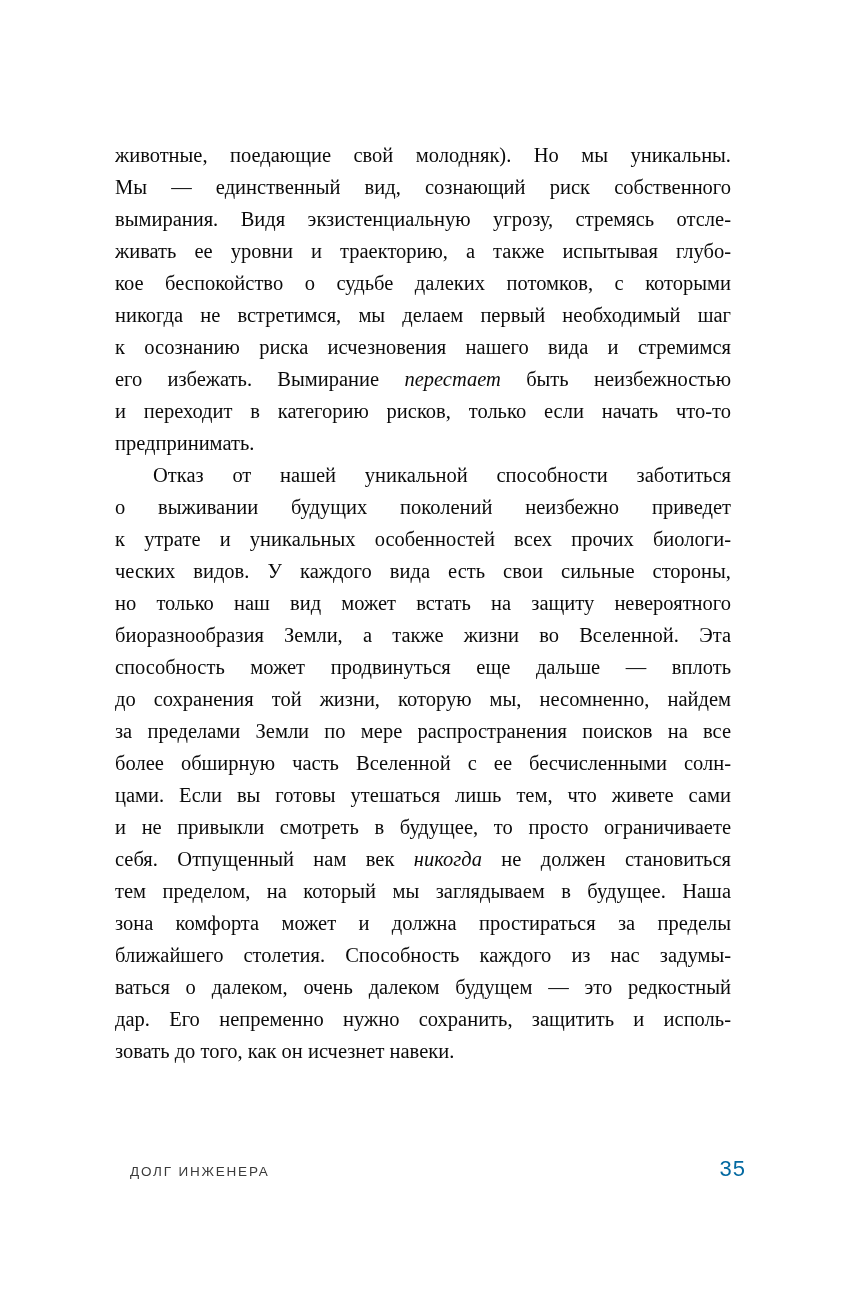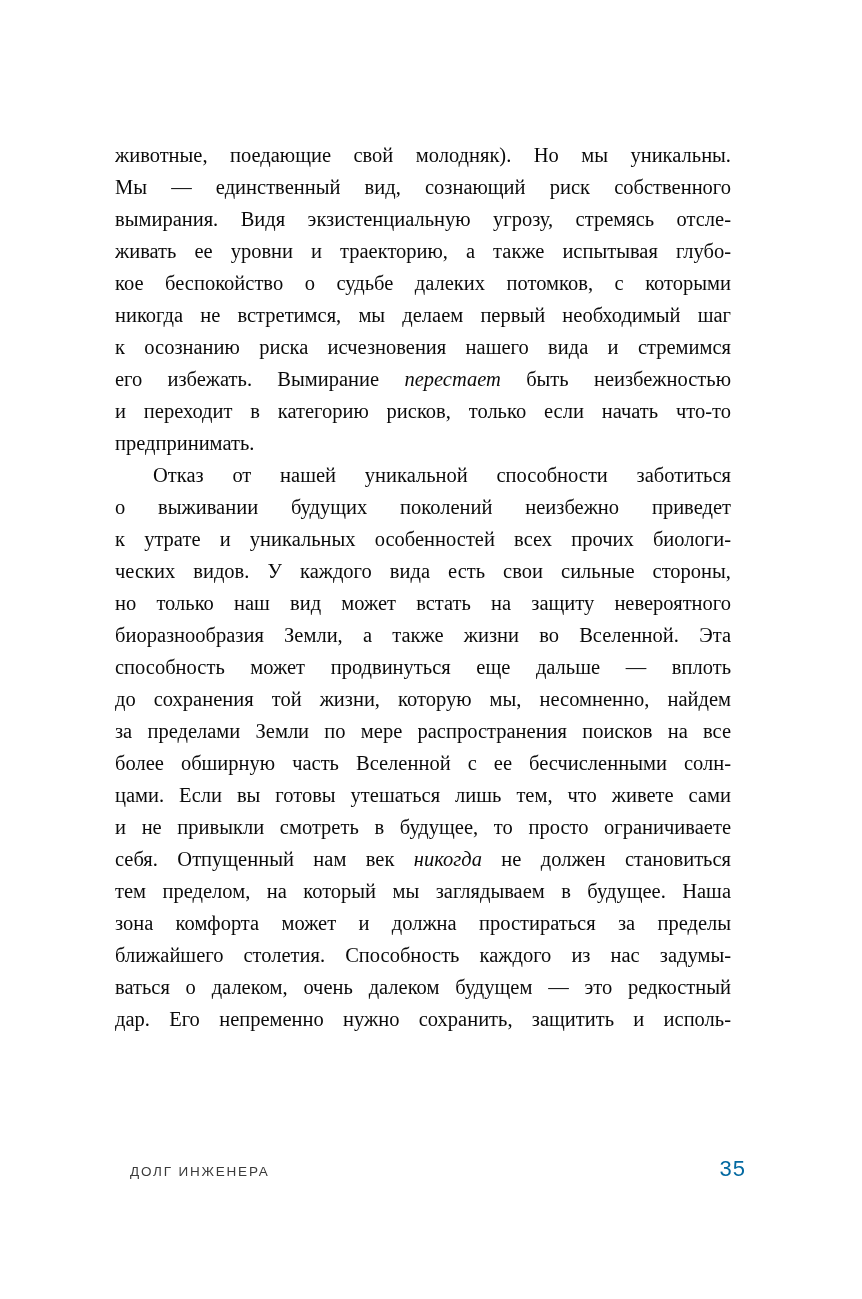--- a/index.html
+++ b/index.html
@@ -87,20 +87,21 @@
         <div class="line"><span>за пределами Земли по мере распространения поисков на все</span></div>
         <div class="line"><span>более обширную часть Вселенной с ее бесчисленными солн-</span></div>
         <div class="line"><span>цами. Если вы готовы утешаться лишь тем, что живете сами</span></div>
         <div class="line"><span>и не привыкли смотреть в будущее, то просто ограничиваете</span></div>
         <div class="line"><span>себя. Отпущенный нам век </span><span class="italic">никогда</span><span> не должен становиться</span></div>
         <div class="line"><span>тем пределом, на который мы заглядываем в будущее. Наша</span></div>
         <div class="line"><span>зона комфорта может и должна простираться за пределы</span></div>
         <div class="line"><span>ближайшего столетия. Способность каждого из нас задумы-</span></div>
         <div class="line"><span>ваться о далеком, очень далеком будущем — это редкостный</span></div>
         <div class="line"><span>дар. Его непременно нужно сохранить, защитить и исполь-</span></div>
+        <div class="line last"><span>зовать до того, как он исчезнет навеки.</span></div>
       </div>
     </div>
 
   <div class="footer">
     <span class="running-title">ДОЛГ ИНЖЕНЕРА</span>
     <span class="page-number">35</span>
   </div>
 
 </div>
 

